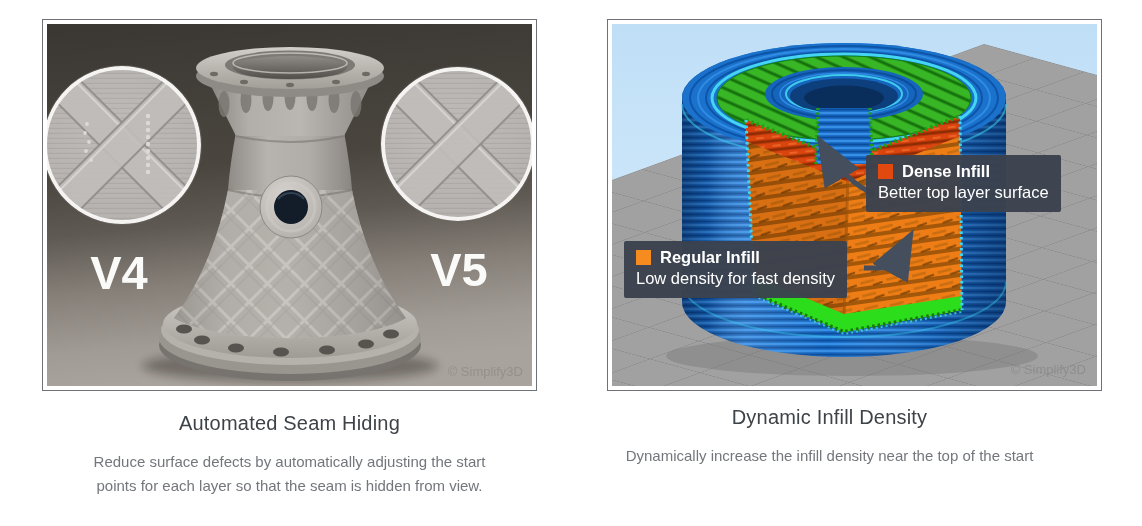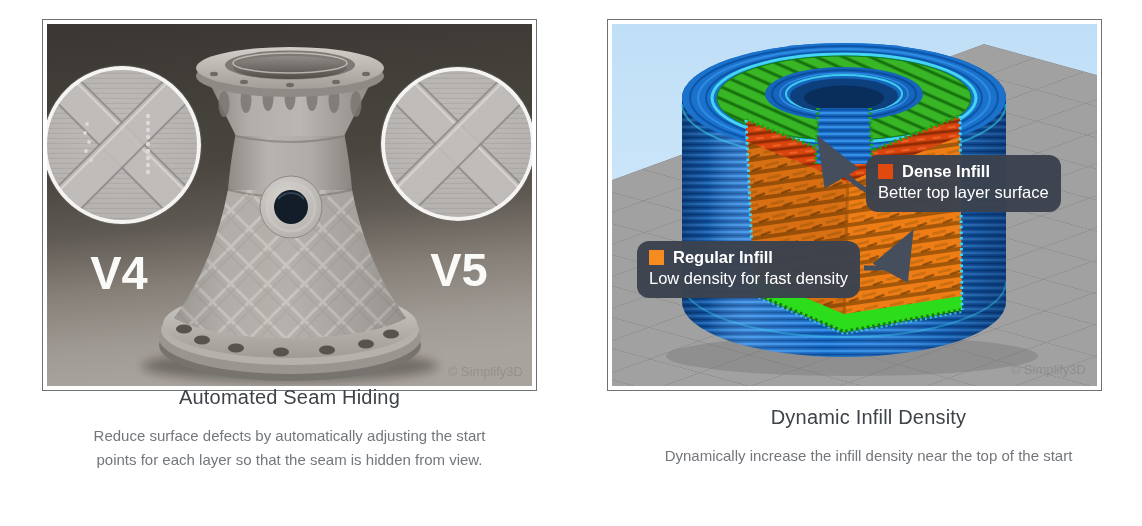--- a/index.html
+++ b/index.html
@@ -7,28 +7,28 @@
   .stage{position:relative;width:1142px;height:526px;background:#ffffff;overflow:hidden;}
   figure{margin:0;}
   .panel{position:absolute;top:19px;width:495px;height:372px;background:#ffffff;
          border:1px solid #6e7276;padding:4px;box-sizing:border-box;}
   .panel-left{left:42px;}
   .panel-right{left:607px;}
   .canvas{position:relative;width:485px;height:362px;overflow:hidden;}
   .canvas svg{display:block;}
   .callout{position:absolute;background:rgba(59,66,78,0.97);color:#ffffff;
            padding:6px 12px 8px 12px;font-size:16.5px;line-height:1.3;
-           white-space:nowrap;border-radius:12px;}
+           white-space:nowrap;border-radius:2px;}
   .callout-line1{display:flex;align-items:center;gap:9px;font-weight:bold;}
   .swatch{width:15px;height:15px;display:inline-block;flex:0 0 auto;}
   .callout-dense{left:254px;top:131px;}
-  .callout-regular{left:25px;top:217px;}
+  .callout-regular{left:12px;top:217px;}
   .caption{position:absolute;width:495px;text-align:center;}
-  .caption-left{left:42px;top:386px;text-align:center;}
-  .caption-right{left:621px;top:406px;}
+  .caption-left{left:42px;top:412px;text-align:center;}
+  .caption-right{left:582px;top:406px;}
   .caption h3{margin:0 0 15px 0;font-size:20px;font-weight:400;color:#3e4348;letter-spacing:.2px;}
   .caption p{margin:8px;font-size:15px;line-height:24px;color:#73777c;}
 </style>
 </head>
 <body>
 
 <div class="stage">
 
   <figure class="panel panel-left">
     <div class="canvas">

